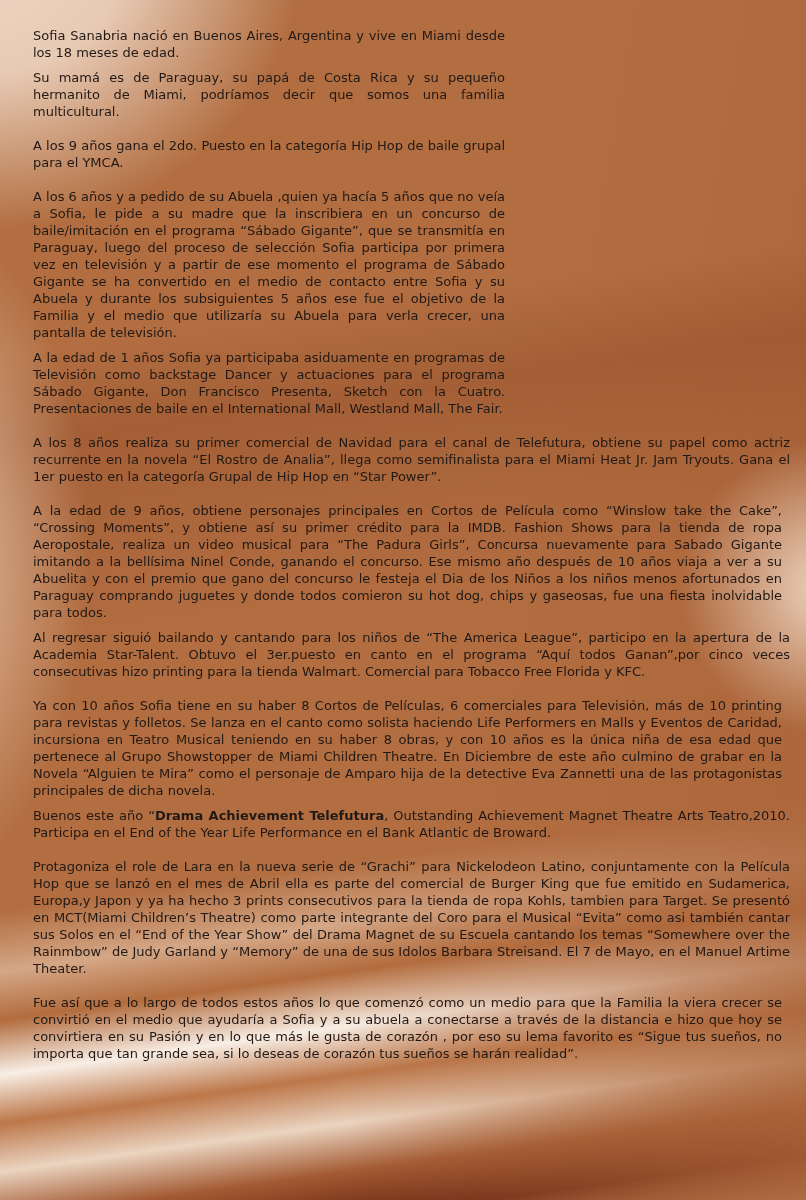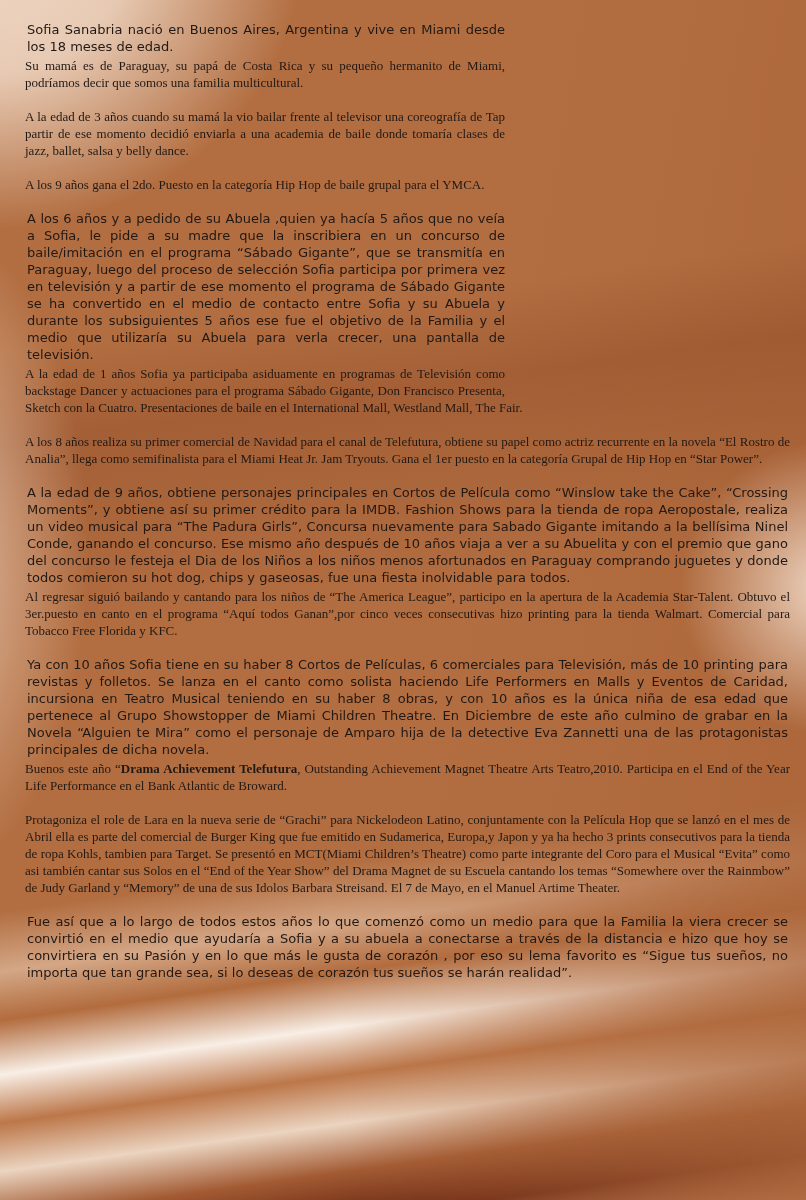--- a/index.html
+++ b/index.html
@@ -51,36 +51,35 @@
   .content {
     position: absolute; inset: 0;
     z-index: 1;
     padding: 19px 16px 0 25px;
     color: #221915;
     font-size: 13px;
     line-height: 17px;
     text-align: justify;
   }
   .spacer { float: right; width: 285px; height: 374px; }
-  .pg  { margin: 2px; }
-  .gap { margin: 0 0 17px 0; font-family: Liberation Serif, serif; }
+  .pg  { margin: 8px; }
+  .gap { margin: 0 0 17px 8px; }
   b { font-weight: bold; }
 </style>
 </head>
 <body>
 
 <div class="bg"></div>
 <div class="bg-bands"></div>
 
 <div class="content">
   <div class="spacer"></div>
 
   <p class="pg">Sofia Sanabria nació en Buenos Aires, Argentina y vive en Miami desde los 18 meses de edad.</p>
   <p class="pg gap">Su mamá es de Paraguay, su papá de Costa Rica y su pequeño hermanito  de Miami, podríamos decir que somos una familia multicultural.</p>
-  <p class="pg gap">A la edad de 3 años cuando su mamá la vio bailar frente al televisor una coreografía de Tap  partir de ese momento decidió enviarla a una academia de baile donde tomaría clases de jazz, ballet, salsa y belly dance.</p>
   <p class="pg gap">A los 9 años gana el 2do. Puesto en la categoría Hip Hop de baile grupal para el YMCA.</p>
   <p class="pg">A los 6 años y a pedido de su Abuela ,quien ya hacía 5 años que no veía a Sofia, le pide a su madre que la inscribiera en un concurso de baile/imitación en el programa “Sábado Gigante”, que se transmitía en Paraguay, luego del proceso de selección Sofia participa por primera vez en televisión y a partir de ese momento el programa de Sábado Gigante se ha convertido en el medio de contacto entre Sofia y su Abuela y durante los subsiguientes  5 años ese fue el objetivo de la Familia y el medio que utilizaría su Abuela para verla crecer, una pantalla de televisión.</p>
   <p class="pg gap">A la edad de 1 años Sofia ya participaba asiduamente en programas de Televisión como backstage Dancer y actuaciones para el programa Sábado Gigante, Don Francisco Presenta, Sketch con la Cuatro. Presentaciones de baile en el International Mall, Westland Mall, The Fair.</p>
   <p class="pg gap">A los 8 años realiza su primer comercial de Navidad para el canal de Telefutura, obtiene su papel como actriz recurrente en la novela “El Rostro de Analia”, llega como semifinalista para el Miami Heat Jr. Jam Tryouts. Gana el 1er puesto en la categoría Grupal de Hip Hop en “Star Power”.</p>
   <p class="pg">A la edad de 9 años, obtiene personajes principales en Cortos de Película como “Winslow take the Cake”, “Crossing Moments”, y obtiene así su primer crédito para la IMDB. Fashion Shows para la tienda de ropa Aeropostale, realiza un video musical para “The Padura Girls”, Concursa nuevamente para Sabado Gigante imitando a la bellísima Ninel Conde, ganando el concurso. Ese mismo año después de 10 años viaja a ver a su Abuelita y con el premio  que gano del concurso le festeja el Dia de los Niños a  los niños menos afortunados en Paraguay comprando juguetes y donde todos comieron su hot dog, chips y gaseosas, fue una fiesta inolvidable para todos.</p>
   <p class="pg gap">Al regresar siguió bailando y cantando para los niños de “The America League”, participo en la apertura de la Academia Star-Talent. Obtuvo el 3er.puesto en canto en el programa “Aquí todos Ganan”,por cinco veces consecutivas hizo printing para la tienda Walmart. Comercial para Tobacco Free Florida y  KFC.</p>
   <p class="pg">Ya con 10 años Sofia tiene en su haber 8 Cortos de Películas, 6 comerciales para Televisión,  más de 10 printing para revistas y folletos. Se lanza  en el canto como solista haciendo Life Performers en   Malls y Eventos de Caridad, incursiona en Teatro Musical teniendo en su haber 8 obras,  y con 10 años es la única niña de esa edad que pertenece al Grupo Showstopper de Miami Children Theatre. En Diciembre de este año culmino de grabar en la Novela “Alguien te Mira” como el personaje de Amparo hija de la detective Eva Zannetti  una de las protagonistas principales de dicha novela.</p>
   <p class="pg gap"><span>Buenos este año “</span><b>Drama Achievement Telefutura</b><span>, Outstanding Achievement Magnet Theatre Arts Teatro,2010.  Participa en el End of the Year Life Performance en el Bank Atlantic de Broward.</span></p>
   <p class="pg gap">Protagoniza el role de Lara en la nueva serie de “Grachi” para Nickelodeon Latino, conjuntamente con la Película Hop que se lanzó en el mes de Abril ella es parte del comercial de Burger King que fue emitido en Sudamerica, Europa,y Japon y ya ha hecho 3 prints consecutivos para la tienda de ropa Kohls, tambien para Target. Se presentó en MCT(Miami Children’s Theatre) como parte integrante del Coro para el Musical “Evita” como asi también cantar sus Solos en el “End of the Year Show” del Drama Magnet de su Escuela cantando los temas “Somewhere over the Rainmbow” de Judy Garland y “Memory” de una de sus Idolos Barbara Streisand. El 7 de Mayo, en el Manuel Artime Theater.</p>
   <p class="pg">Fue así que a lo largo de todos estos años lo que comenzó como un medio para que la Familia la viera crecer se convirtió en el medio que ayudaría a Sofia y a su abuela a conectarse a través de la distancia e hizo que hoy se convirtiera en su Pasión y en lo que más le gusta de corazón , por eso su lema favorito  es “Sigue tus sueños, no importa que tan grande sea, si lo deseas de corazón tus sueños se harán realidad”.</p>

